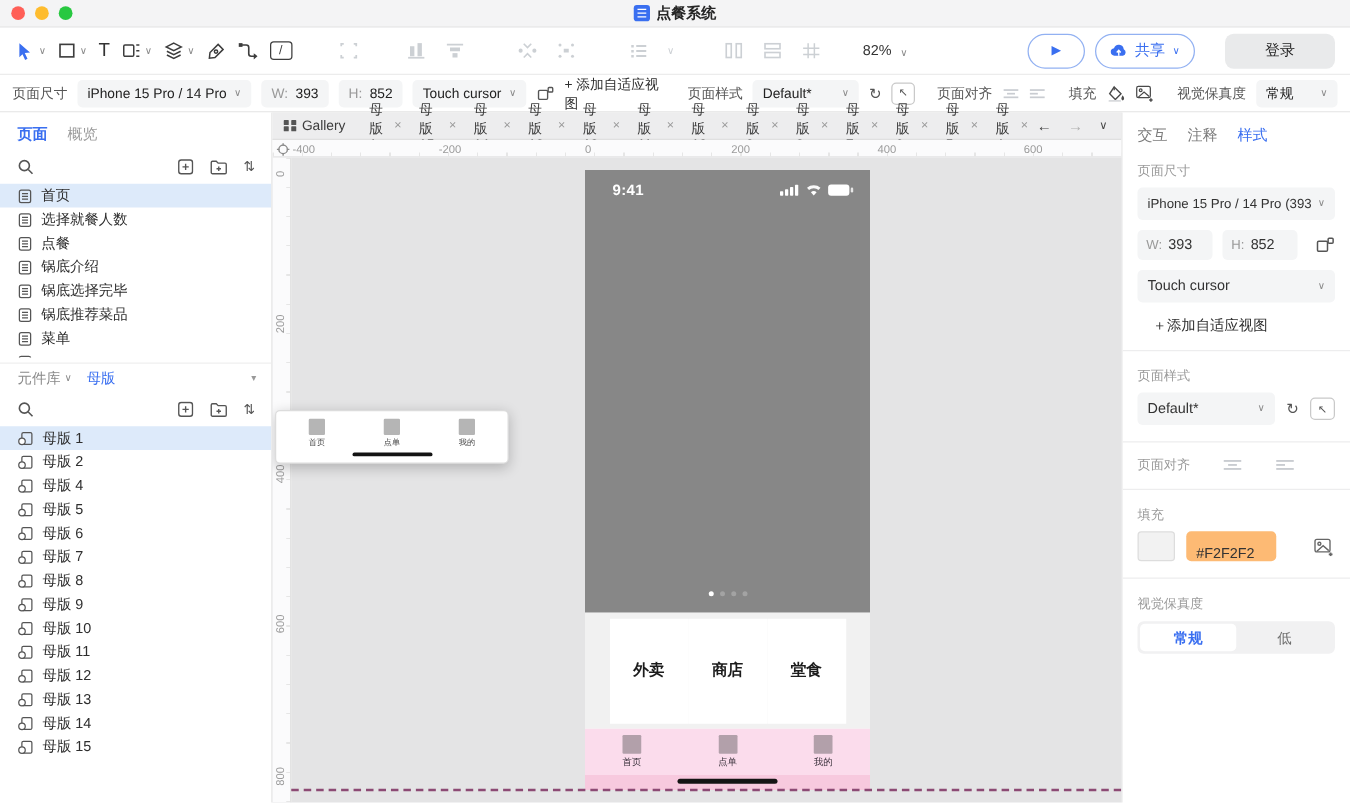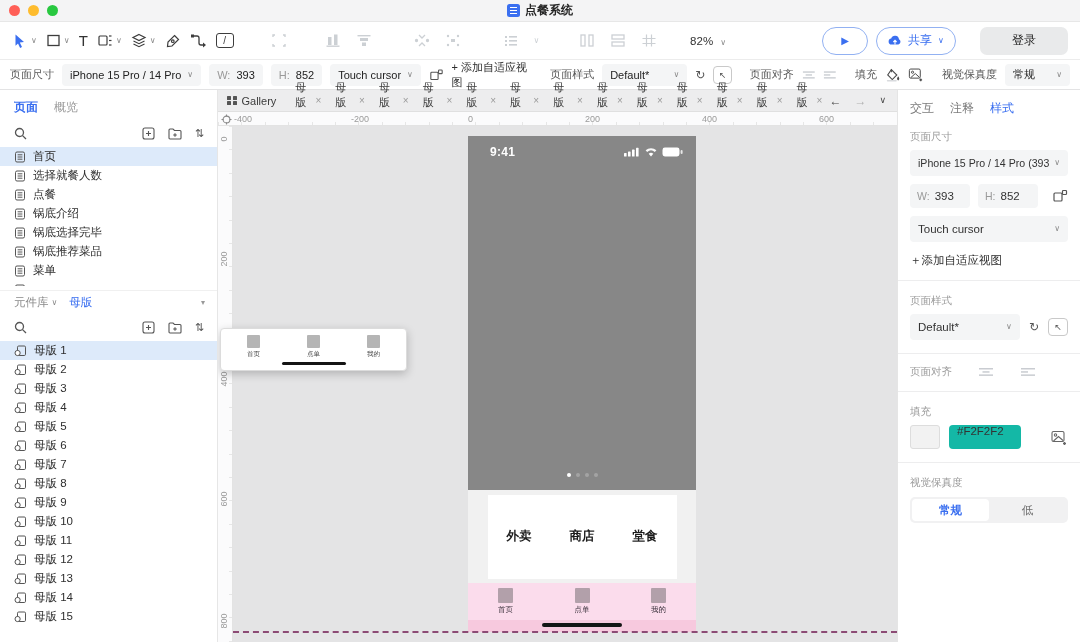--- a/index.html
+++ b/index.html
@@ -109,28 +109,28 @@
   .insp-tabs { display:flex; gap:16px; padding-top:10px; font-size:12px; color:#7c7c7c; }
   .insp-tab.active { color:#3a6ff0; }
   .sec-label { font-size:10.5px; color:#9a9a9a; margin:13px 0 6px; }
   .select { background:#f4f5f6; border-radius:4px; height:26px; display:flex; align-items:center; justify-content:space-between; padding:0 8px; gap:4px; }
   .select .val { overflow:hidden; white-space:nowrap; }
   .device-select .val { font-size:10.6px; }
   .wh-row { display:flex; gap:8px; align-items:center; margin-top:8px; }
   .wh { background:#f4f5f6; border-radius:4px; height:24px; display:flex; align-items:center; padding:0 7px; gap:5px; width:60px; }
   .wh .lab { color:#999; font-size:10.5px; }
   .mt8 { margin-top:8px; }
-  .add-adaptive { margin:11px 0 12px; color:#2e2e2e; }
+  .add-adaptive { margin:11px 12px 12px; color:#2e2e2e; }
   .divider { height:1px; background:#ededee; margin:0 -12px; }
   .style-row { display:flex; align-items:center; gap:9px; margin-bottom:13px; }
   .style-row .select { flex:1; }
   .align-row { display:flex; align-items:center; gap:26px; margin:11px 0 12px; }
   .fill-row { display:flex; align-items:center; gap:9px; margin-bottom:13px; }
   .swatch { width:30px; height:24px; border:1px solid #ddd; border-radius:3px; }
-  .hex { background:#14b8a6; border-radius:4px; height:24px; display:flex; align-items:flex-start; padding:0 8px; width:72px; }
+  .hex { background:#fdba74; border-radius:4px; height:24px; display:flex; align-items:flex-end; padding:0 8px; width:72px; }
   .push-right { margin-left:auto; }
   .seg { display:flex; background:#f1f1f2; border-radius:5px; height:26px; padding:2px; margin-top:7px; }
   .seg-opt { flex:1; display:flex; align-items:center; justify-content:center; font-size:11.5px; color:#6e6e6e; border-radius:4px; }
   .seg-opt.selected { background:#fff; color:#3a6ff0; font-weight:bold; }
 
   svg { display:block; }
 </style>
 </head>
 <body>
 
@@ -556,29 +556,20 @@
           <div class="srow">
             <svg width="13" height="12" viewBox="0 0 13 12">
               <g stroke="#555" stroke-width="1" fill="none">
                 <rect x="3.5" y="1" width="8" height="9.5" rx="1.2"></rect>
                 <circle cx="3.6" cy="8" r="2.6" fill="#fff"></circle>
               </g>
             </svg>
             <span>母版 2</span>
           </div>
 
-          <div class="srow">
-            <svg width="13" height="12" viewBox="0 0 13 12">
-              <g stroke="#555" stroke-width="1" fill="none">
-                <rect x="3.5" y="1" width="8" height="9.5" rx="1.2"></rect>
-                <circle cx="3.6" cy="8" r="2.6" fill="#fff"></circle>
-              </g>
-            </svg>
-            <span>母版 3</span>
-          </div>
 
           <div class="srow">
             <svg width="13" height="12" viewBox="0 0 13 12">
               <g stroke="#555" stroke-width="1" fill="none">
                 <rect x="3.5" y="1" width="8" height="9.5" rx="1.2"></rect>
                 <circle cx="3.6" cy="8" r="2.6" fill="#fff"></circle>
               </g>
             </svg>
             <span>母版 4</span>
           </div>

